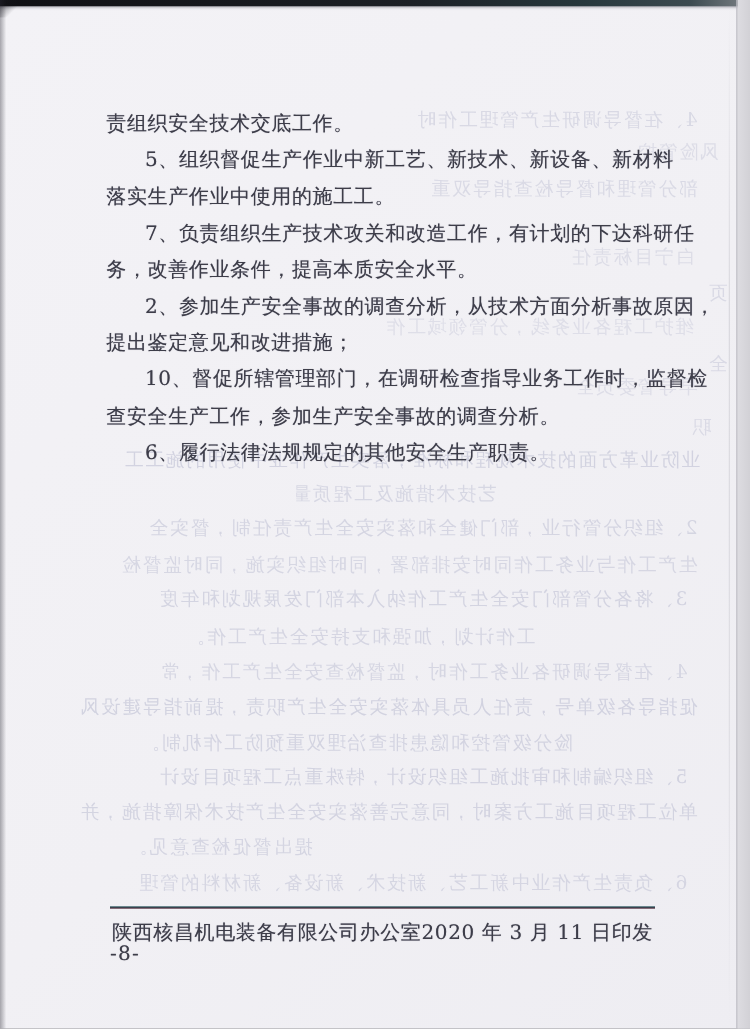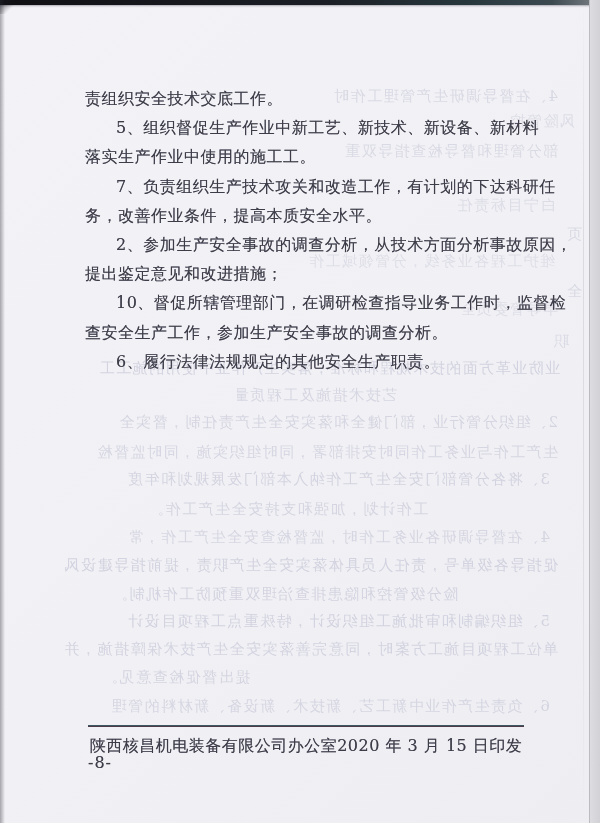--- a/index.html
+++ b/index.html
@@ -121,21 +121,21 @@
       <div class="line">提出鉴定意见和改进措施；</div>
       <div class="line indent">10、督促所辖管理部门，在调研检查指导业务工作时，监督检</div>
       <div class="line">查安全生产工作，参加生产安全事故的调查分析。</div>
       <div class="line indent">6、履行法律法规规定的其他安全生产职责。</div>
     </div>
 
   <div class="doc-footer">
     <div class="footer-rule"></div>
     <div class="footer-row">
       <span>陕西核昌机电装备有限公司办公室</span>
-      <span>2020 年 3 月 15 日印发</span>
+      <span>2020 年 3 月 11 日印发</span>
     </div>
   </div>
   <div class="page-number">-8-</div>
 
   <div class="edge-top"></div>
   <div class="corner-tl"></div>
   <div class="edge-left"></div>
   <div class="crease-right"></div>
   <div class="edge-right-band"></div>
 

